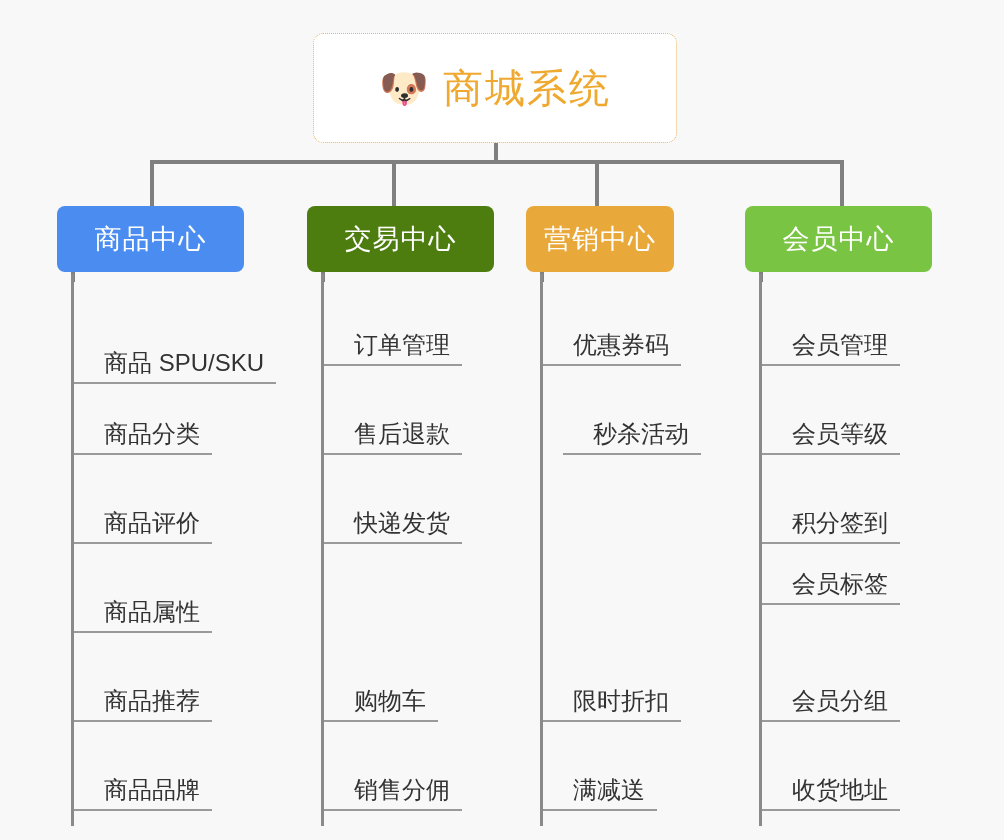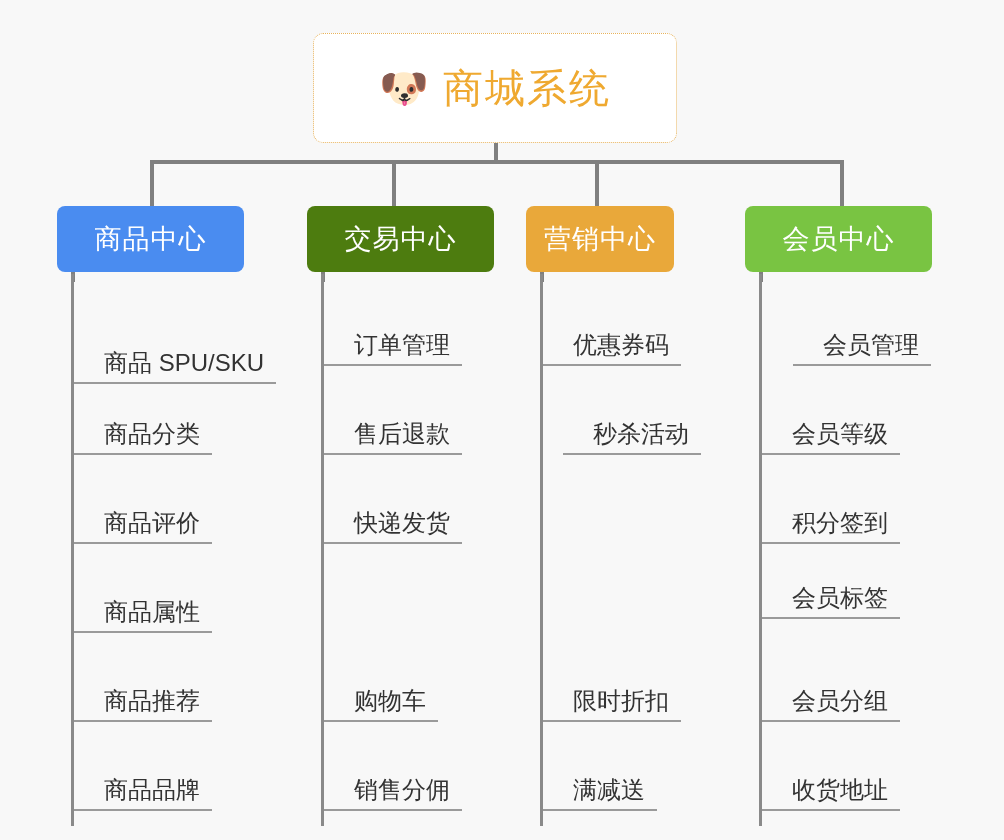--- a/index.html
+++ b/index.html
@@ -187,30 +187,30 @@
     </div>
     <div class="leaf" style="top:356px;">
       <span class="leaf-text">限时折扣</span>
     </div>
     <div class="leaf" style="top:445px;">
       <span class="leaf-text">满减送</span>
     </div>
   </div>
 
   <div class="leaf-column" style="left:759px; width:200px;">
-    <div class="leaf" style="top:0px;padding-left:31px;">
+    <div class="leaf" style="top:0px;">
       <span class="leaf-text">会员管理</span>
     </div>
     <div class="leaf" style="top:89px;">
       <span class="leaf-text">会员等级</span>
     </div>
     <div class="leaf" style="top:178px;">
       <span class="leaf-text">积分签到</span>
     </div>
-    <div class="leaf" style="top:253px;">
+    <div class="leaf" style="top:268px;align-items:center;">
       <span class="leaf-text">会员标签</span>
     </div>
     <div class="leaf" style="top:356px;">
       <span class="leaf-text">会员分组</span>
     </div>
     <div class="leaf" style="top:445px;">
       <span class="leaf-text">收货地址</span>
     </div>
   </div>
 

